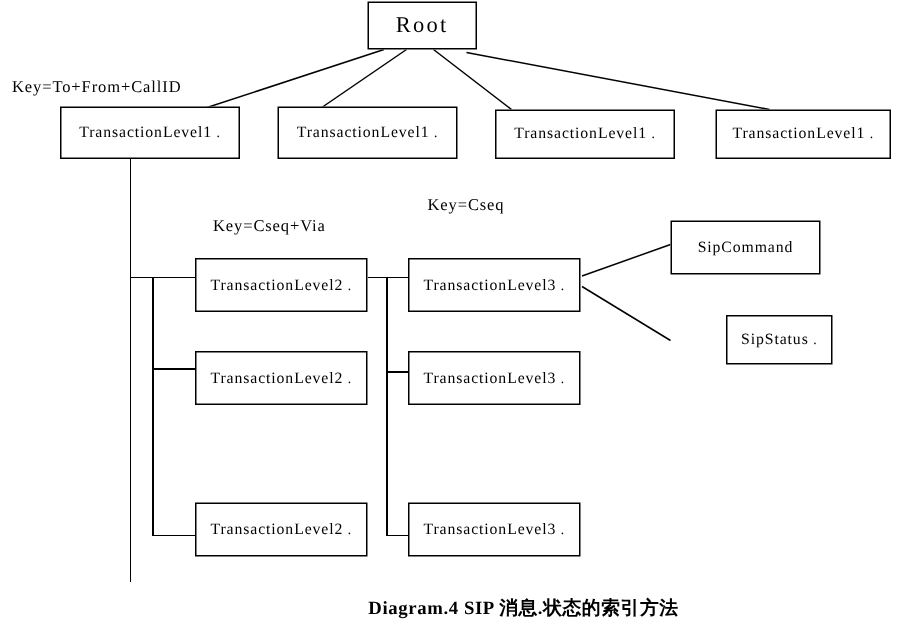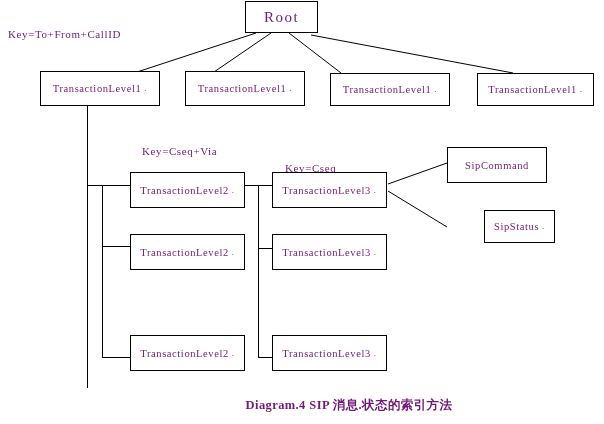--- a/index.html
+++ b/index.html
@@ -1,21 +1,21 @@
 <!DOCTYPE html>
 <html><head>
 <meta charset="utf-8">
 <style>
   html,body{margin:0;padding:0;background:#ffffff;}
   .canvas{
     position:relative;
     width:604px;height:424px;
     background:#ffffff;
     font-family:"Liberation Serif","DejaVu Serif",serif;
-    color:#701a75;
+    color:#000000;
     overflow:hidden;
   }
   .lines{position:absolute;left:0;top:0;width:604px;height:424px;}
   .node{
     position:absolute;
     box-sizing:border-box;
     border:1px solid #000000;
     background:#ffffff;
     display:flex;
     align-items:center;
@@ -77,23 +77,23 @@
     <g stroke="#000000" stroke-width="1" fill="none">
       <line x1="388" y1="184" x2="447" y2="163"></line>
       <line x1="388" y1="191" x2="447" y2="227"></line>
     </g>
   </svg>
 
   <div class="node root" style="left:245px;top:1px;width:73px;height:32px;">
     <span>Root</span>
   </div>
 
-  <div class="keylabel" style="left:8px;top:28px;">Key=To+From+CallID</div>
+  <div class="keylabel" style="left:8px;top:52px;">Key=To+From+CallID</div>
   <div class="keylabel" style="left:142px;top:145px;">Key=Cseq+Via</div>
-  <div class="keylabel" style="left:285px;top:162px;">Key=Cseq</div>
+  <div class="keylabel" style="left:285px;top:131px;">Key=Cseq</div>
 
   <div class="node" style="left:40px;top:71px;width:120px;height:35px;">
     <span>TransactionLevel1</span>
       <span class="dot">.</span>
   </div>
   <div class="node" style="left:185px;top:71px;width:120px;height:35px;">
     <span>TransactionLevel1</span>
       <span class="dot">.</span>
   </div>
   <div class="node" style="left:330px;top:73px;width:120px;height:33px;">

